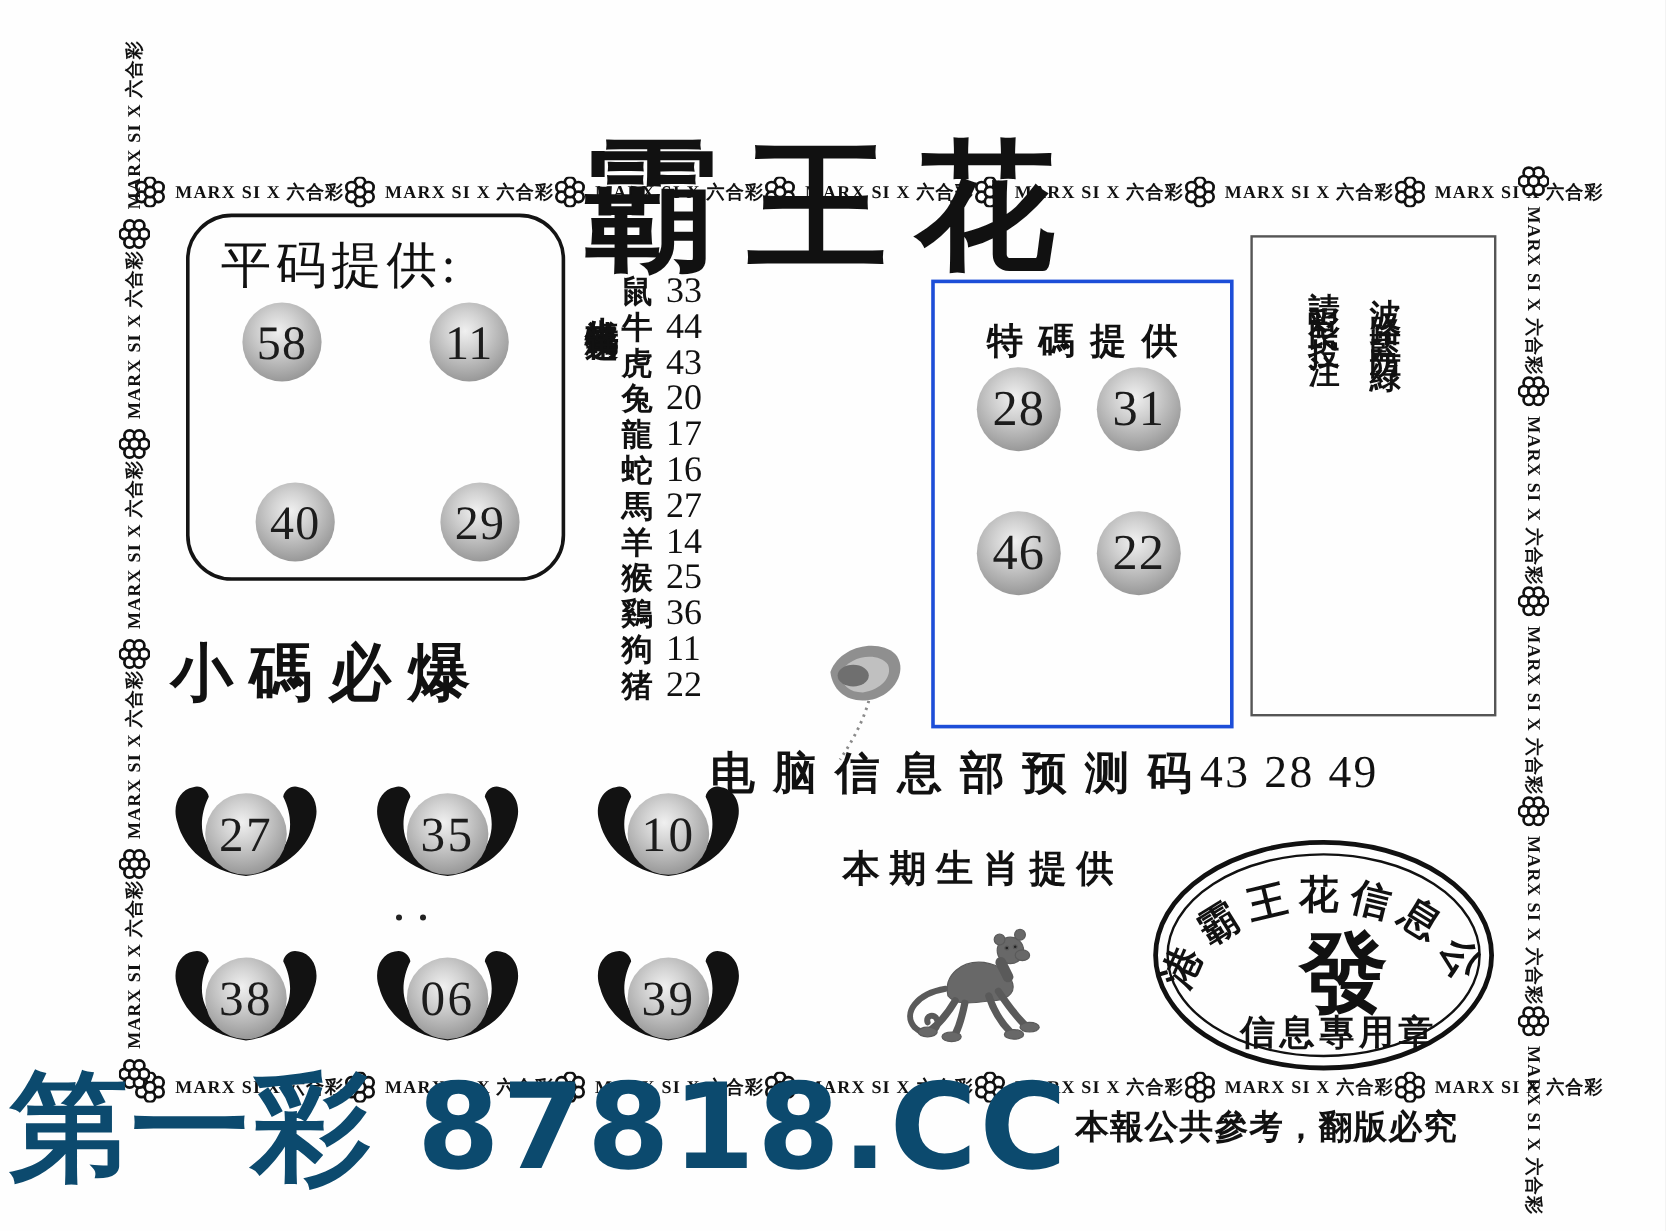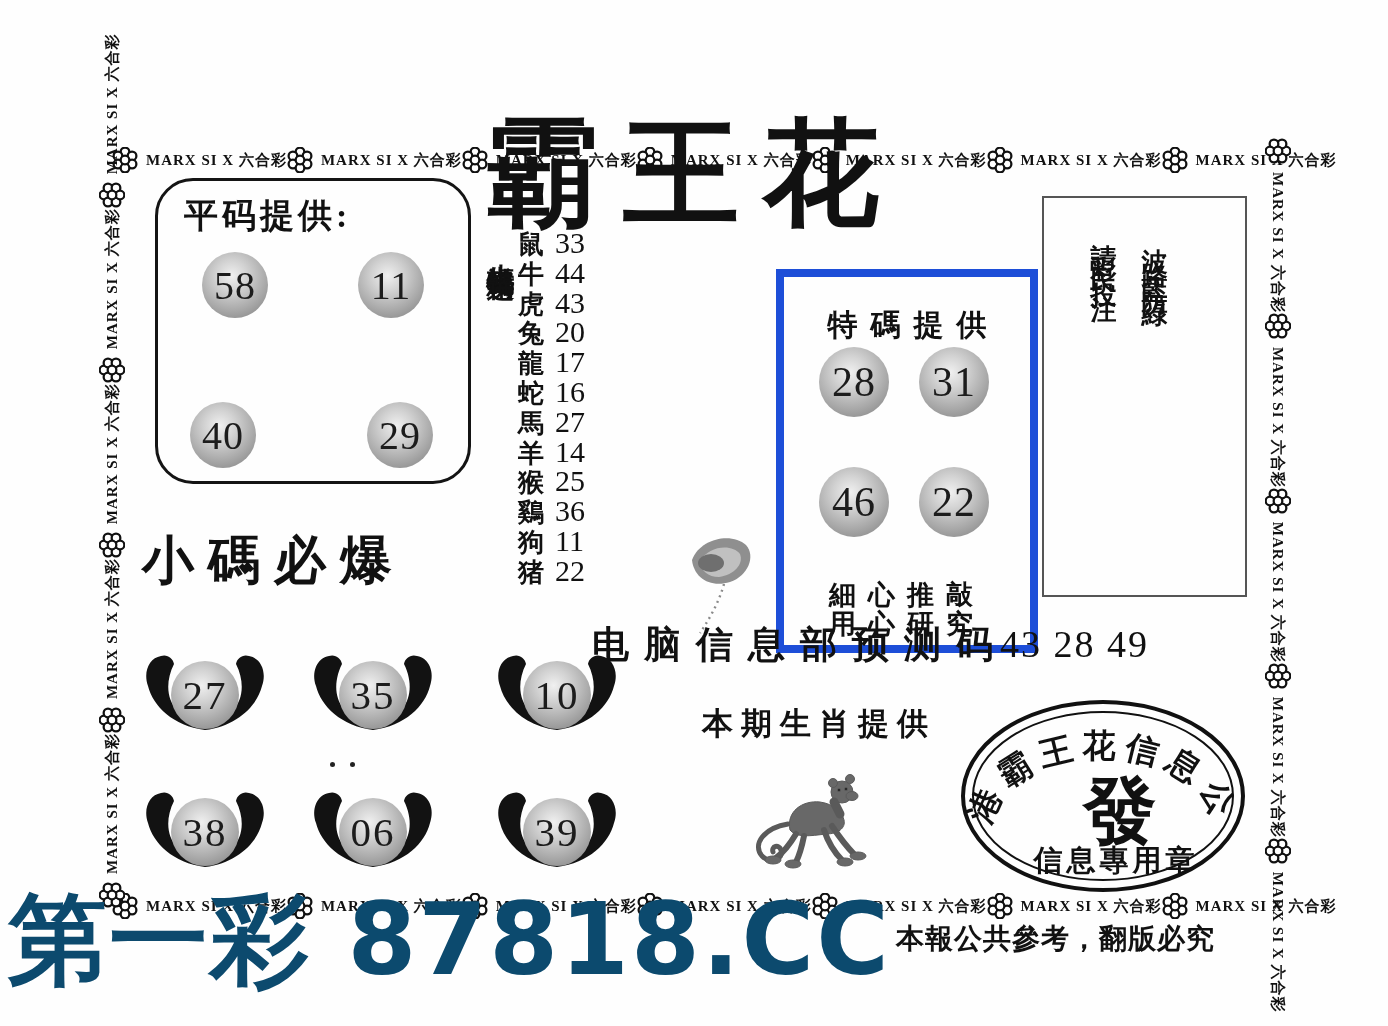--- a/index.html
+++ b/index.html
@@ -14,27 +14,27 @@
   .strip.right{left:1298px;top:138px;width:772px;transform:rotate(90deg);transform-origin:0 0;}
   .bi{display:flex;align-items:center;gap:8px;font-weight:bold;font-size:15px;
       letter-spacing:1px;font-family:"Liberation Serif",serif;}
   .fl{width:26px;height:26px;flex:0 0 auto;}
   
   .title{position:absolute;left:483px;top:116px;font-size:116px;font-weight:900;
          letter-spacing:24px;line-height:1;z-index:2;}
   
   .pingma-box{position:absolute;left:155px;top:178px;width:310px;height:300px;
               border:3px solid #141414;border-radius:38px;}
-  .pingma-header{position:absolute;left:26px;top:12px;font-size:34px;font-weight:bold;letter-spacing:4px;}
+  .pingma-header{position:absolute;left:26px;top:12px;font-size:42px;font-weight:normal;letter-spacing:4px;}
   .ball{position:absolute;border-radius:50%;display:flex;align-items:center;justify-content:center;
         background:radial-gradient(circle at 45% 36%,#f0f0f0 0%,#d2d2d2 28%,#a9a9a9 62%,#898989 88%,#7d7d7d 100%);
         color:#1c1c1c;}
   .ball.b66{width:66px;height:66px;font-size:40px;letter-spacing:1px;}
   .ball.b70{width:70px;height:70px;font-size:42px;letter-spacing:1px;}
-  .tema-box{position:absolute;left:776px;top:233px;width:246px;height:368px;border:8px solid #1d4ed8;margin-top:36px;}
+  .tema-box{position:absolute;left:776px;top:233px;width:246px;height:368px;border:3px solid #1d4ed8;}
   .tema-header{position:absolute;top:28px;width:100%;text-align:center;font-size:30px;
                font-weight:bold;letter-spacing:13px;text-indent:13px;}
   .tema-footer{position:absolute;bottom:6px;width:100%;text-align:center;font-size:27px;
                font-weight:bold;letter-spacing:12px;line-height:1.08;}
   .notice-box{position:absolute;left:1042px;top:196px;width:201px;height:397px;border:2px solid #555;}
   .vtext{writing-mode:vertical-rl;text-orientation:upright;font-weight:bold;}
   .notice-col{position:absolute;font-size:26px;letter-spacing:13px;}
   .shengxiao{position:absolute;left:481px;top:241px;font-size:28px;letter-spacing:2px;}
   
   .zlist{position:absolute;left:518px;top:226px;}
@@ -235,21 +235,21 @@
         <span>MARX SI X 六合彩</span>
       </span>
   </div>
 
   <div class="title">霸王花</div>
 
   <div class="pingma-box">
     <div class="pingma-header">平码提供:</div>
     <div class="ball b66" style="left:44px;top:71px;">58</div>
     <div class="ball b66" style="left:200px;top:71px;">11</div>
-    <div class="ball b66" style="left:32px;top:221px;">40</div>
+    <div class="ball b66" style="left:55px;top:221px;">40</div>
     <div class="ball b66" style="left:209px;top:221px;">29</div>
   </div>
 
   <div class="shengxiao vtext">生肖特碼精選</div>
   <div class="zlist">
     <div class="zrow">
         <span class="za">鼠</span>
         <span class="zn">33</span>
       </div>
     <div class="zrow">
@@ -297,24 +297,20 @@
         <span class="zn">22</span>
       </div>
   </div>
 
   <div class="tema-box">
     <div class="tema-header">特碼提供</div>
     <div class="ball b70" style="left:35px;top:70px;">28</div>
     <div class="ball b70" style="left:135px;top:70px;">31</div>
     <div class="ball b70" style="left:35px;top:190px;">46</div>
     <div class="ball b70" style="left:135px;top:190px;">22</div>
-    <div class="tema-footer">
-      <div>細心推敲</div>
-      <div>用心研究</div>
-    </div>
   </div>
 
   <div class="notice-box">
     <div class="notice-col vtext" style="left:42px;top:24px;">請彩民投注</div>
     <div class="notice-col vtext" style="left:93px;top:30px;">波路藍防綠</div>
   </div>
 
   <div class="xiaoma">小碼必爆</div>
 
   <svg class="art" style="left:672px;top:530px;" width="96" height="106" viewBox="0 0 96 106">

